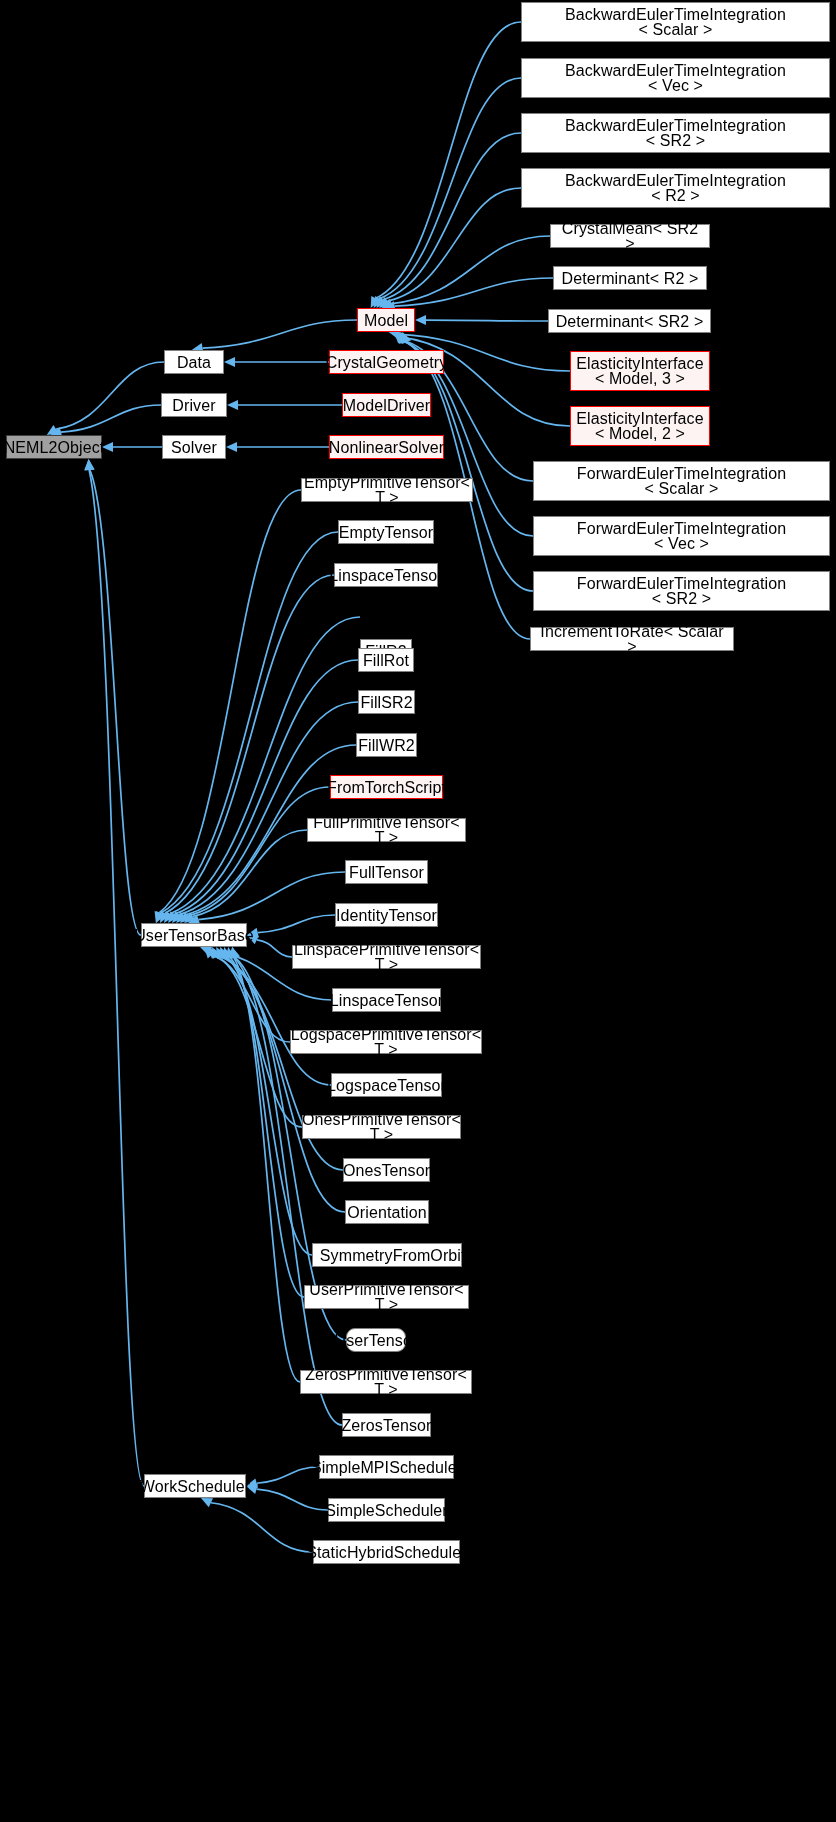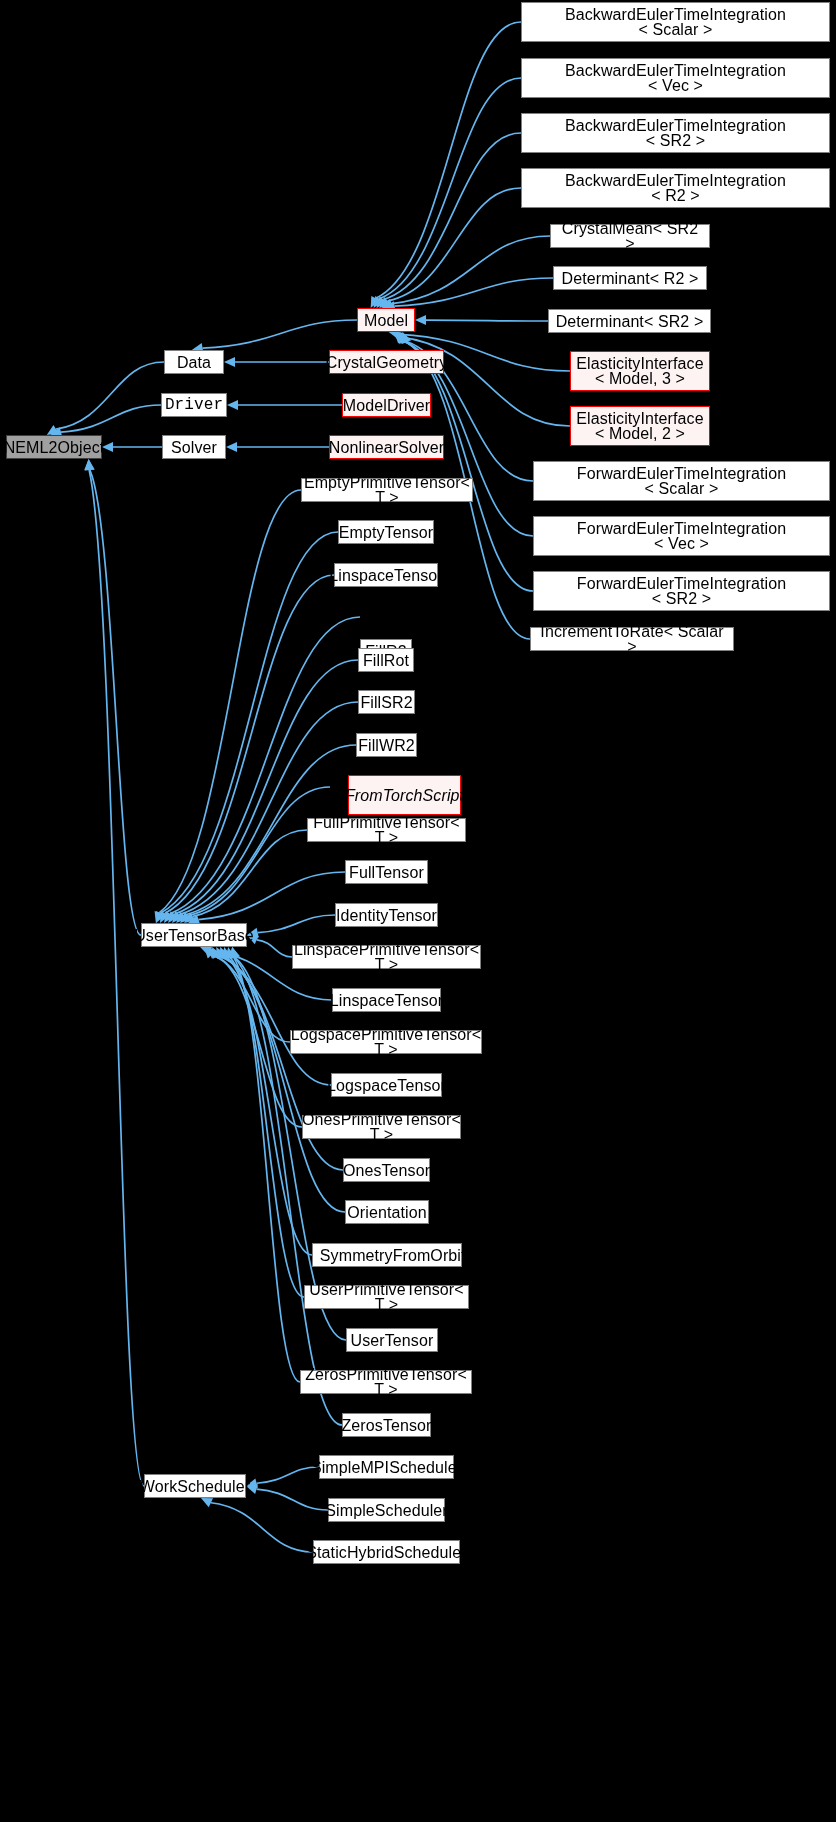--- a/index.html
+++ b/index.html
@@ -156,49 +156,49 @@
       <polygon points="394.30044444444445,332 405.4551076515036,336.6447269819743 398.13556567636573,343.4582653633291" fill="#65b6ef"></polygon>
       <path d="M 533 536 C 474.60506417890895 536, 468.11673797656545 364.536724983116, 403.23347595313095 341.1553692989955" fill="none" stroke="#65b6ef" stroke-width="1.7"></path>
       <polygon points="397.13599999999997,332 407.39500745267435,338.38378932029957 399.07194445358755,343.9269492776914" fill="#65b6ef"></polygon>
       <path d="M 533 591 C 475.3987658478655 591, 468.99862871985056 371.69062442861843, 404.99725743970106 341.78480048706643" fill="none" stroke="#65b6ef" stroke-width="1.7"></path>
       <polygon points="399.97155555555554,332 409.44489402473124,339.50039053972756 400.5496208546709,344.0692104344053" fill="#65b6ef"></polygon>
       <path d="M 530 639 C 474.50004117745965 639, 468.33337908606626 377.77913149490746, 406.6667581721325 342.1581039714858" fill="none" stroke="#65b6ef" stroke-width="1.7"></path>
       <polygon points="402.4462222222222,332 411.2840781591715,340.2396785397084 402.04943818509355,344.0765294032632" fill="#65b6ef"></polygon>
     </svg>
 <div class="node root" style="left: 6px; top: 435px; width: 96px; height: 24px;"><span>NEML2Object</span></div>
     <div class="node plain" style="left: 164px; top: 350px; width: 60px; height: 24px;"><span>Data</span></div>
-    <div class="node plain" style="left: 161px; top: 393px; width: 66px; height: 24px; font-family: Liberation Mono, monospace;"><span>Driver</span></div>
+    <div class="node plain" style="left: 161px; top: 393px; width: 66px; height: 24px;"><span>Driver</span></div>
     <div class="node plain" style="left: 162px; top: 435px; width: 64px; height: 24px;"><span>Solver</span></div>
     <div class="node plain" style="left: 141px; top: 923px; width: 106px; height: 24px;"><span>UserTensorBase</span></div>
     <div class="node plain" style="left: 144px; top: 1474px; width: 102px; height: 24px;"><span>WorkScheduler</span></div>
     <div class="node hot" style="left: 357px; top: 308px; width: 58px; height: 24px;"><span>Model</span></div>
     <div class="node hot" style="left: 329px; top: 350px; width: 115px; height: 24px;"><span>CrystalGeometry</span></div>
     <div class="node hot" style="left: 342px; top: 393px; width: 89px; height: 24px;"><span>ModelDriver</span></div>
     <div class="node hot" style="left: 329px; top: 435px; width: 115px; height: 24px;"><span>NonlinearSolver</span></div>
     <div class="node plain" style="left: 301px; top: 478px; width: 172px; height: 24px;"><span>EmptyPrimitiveTensor&lt; T &gt;</span></div>
     <div class="node plain" style="left: 338px; top: 520px; width: 96px; height: 24px;"><span>EmptyTensor</span></div>
     <div class="node plain" style="left: 334px; top: 563px; width: 104px; height: 24px;"><span>LinspaceTensor</span></div>
     <div class="node plain" style="left: 360px; top: 605px; width: 52px; height: 24px; margin-top: 34px;"><span>FillR2</span></div>
     <div class="node plain" style="left: 358px; top: 648px; width: 56px; height: 24px;"><span>FillRot</span></div>
     <div class="node plain" style="left: 358px; top: 690px; width: 57px; height: 24px;"><span>FillSR2</span></div>
     <div class="node plain" style="left: 356px; top: 733px; width: 61px; height: 24px;"><span>FillWR2</span></div>
-    <div class="node hot" style="left: 348px; top: 775px; width: 113px; height: 40px; font-style: italic;"><span>FromTorchScript</span></div>
+    <div class="node hot" style="left: 330px; top: 775px; width: 113px; height: 24px;"><span>FromTorchScript</span></div>
     <div class="node plain" style="left: 307px; top: 818px; width: 159px; height: 24px;"><span>FullPrimitiveTensor&lt; T &gt;</span></div>
     <div class="node plain" style="left: 345px; top: 860px; width: 83px; height: 24px;"><span>FullTensor</span></div>
     <div class="node plain" style="left: 335px; top: 903px; width: 103px; height: 24px;"><span>IdentityTensor</span></div>
     <div class="node plain" style="left: 292px; top: 945px; width: 189px; height: 24px;"><span>LinspacePrimitiveTensor&lt; T &gt;</span></div>
     <div class="node plain" style="left: 332px; top: 988px; width: 109px; height: 24px;"><span>LinspaceTensor</span></div>
     <div class="node plain" style="left: 290px; top: 1030px; width: 192px; height: 24px;"><span>LogspacePrimitiveTensor&lt; T &gt;</span></div>
     <div class="node plain" style="left: 331px; top: 1073px; width: 111px; height: 24px;"><span>LogspaceTensor</span></div>
     <div class="node plain" style="left: 302px; top: 1115px; width: 159px; height: 24px;"><span>OnesPrimitiveTensor&lt; T &gt;</span></div>
     <div class="node plain" style="left: 343px; top: 1158px; width: 87px; height: 24px;"><span>OnesTensor</span></div>
     <div class="node plain" style="left: 345px; top: 1200px; width: 84px; height: 24px;"><span>Orientation</span></div>
     <div class="node plain" style="left: 312px; top: 1243px; width: 150px; height: 24px; padding-left: 33px;"><span>SymmetryFromOrbifold</span></div>
     <div class="node plain" style="left: 304px; top: 1285px; width: 165px; height: 24px;"><span>UserPrimitiveTensor&lt; T &gt;</span></div>
-    <div class="node plain" style="left: 346px; top: 1328px; width: 92px; height: 24px;"><span>UserTensor</span></div>
+    <div class="node plain" style="left: 346px; top: 1328px; width: 60px; height: 24px; border-radius: 9px;"><span>UserTensor</span></div>
     <div class="node plain" style="left: 300px; top: 1370px; width: 172px; height: 24px;"><span>ZerosPrimitiveTensor&lt; T &gt;</span></div>
     <div class="node plain" style="left: 342px; top: 1413px; width: 89px; height: 24px;"><span>ZerosTensor</span></div>
     <div class="node plain" style="left: 319px; top: 1455px; width: 135px; height: 24px;"><span>SimpleMPIScheduler</span></div>
     <div class="node plain" style="left: 328px; top: 1498px; width: 117px; height: 24px;"><span>SimpleScheduler</span></div>
     <div class="node plain" style="left: 313px; top: 1540px; width: 147px; height: 24px;"><span>StaticHybridScheduler</span></div>
     <div class="node plain" style="left: 521px; top: 2px; width: 309px; height: 40px;"><span>BackwardEulerTimeIntegration
 &lt; Scalar &gt;</span></div>
     <div class="node plain" style="left: 521px; top: 58px; width: 309px; height: 40px;"><span>BackwardEulerTimeIntegration
 &lt; Vec &gt;</span></div>
     <div class="node plain" style="left: 521px; top: 113px; width: 309px; height: 40px;"><span>BackwardEulerTimeIntegration

